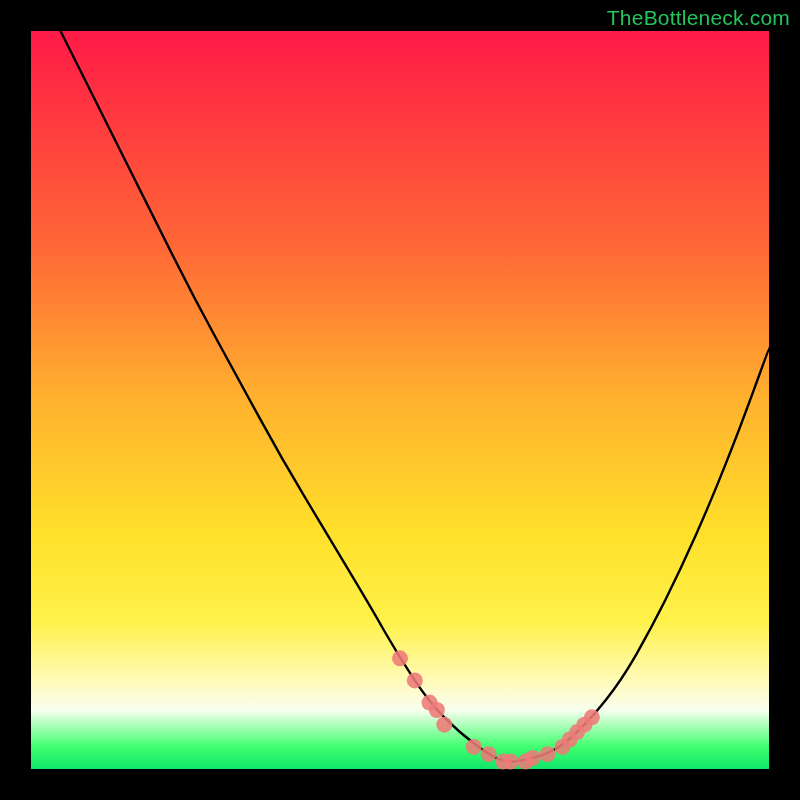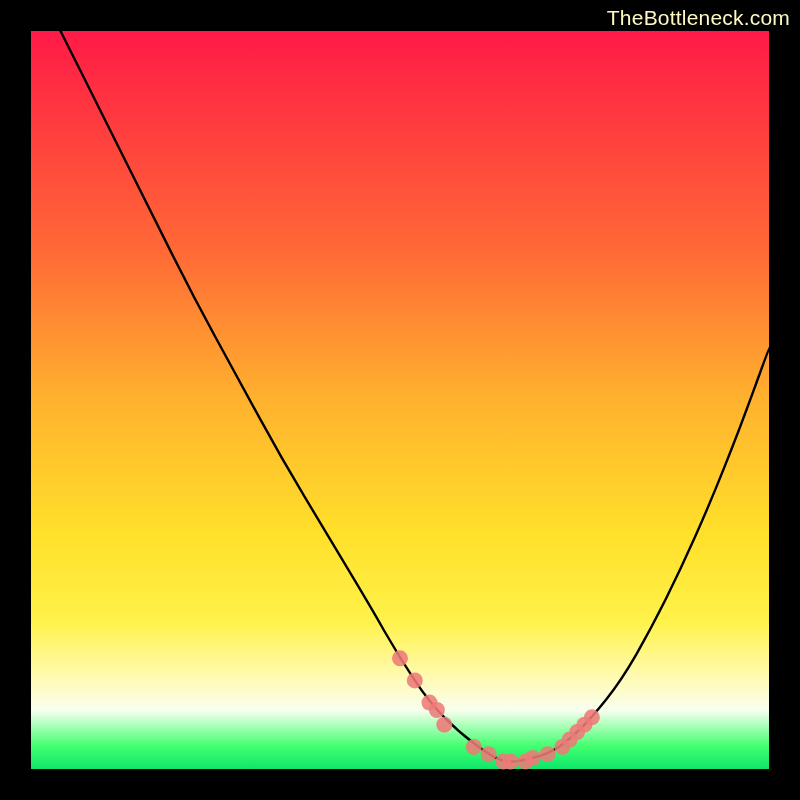--- a/index.html
+++ b/index.html
@@ -37,21 +37,21 @@
       #fffbb8 88%,
       #f9ffef 92%,
       #3fff6e 97%,
       #10e66a 100%
     );
   }
   .watermark {
     position: absolute;
     top: 6px;
     right: 10px;
-    color: #fef9c3;
+    color: #22c55e;
     font-size: 21px;
     font-weight: 500;
     letter-spacing: 0.2px;
     user-select: none;
   }
   svg.curve-layer {
     position: absolute;
     left: 31px;
     top: 31px;
     width: 738px;

